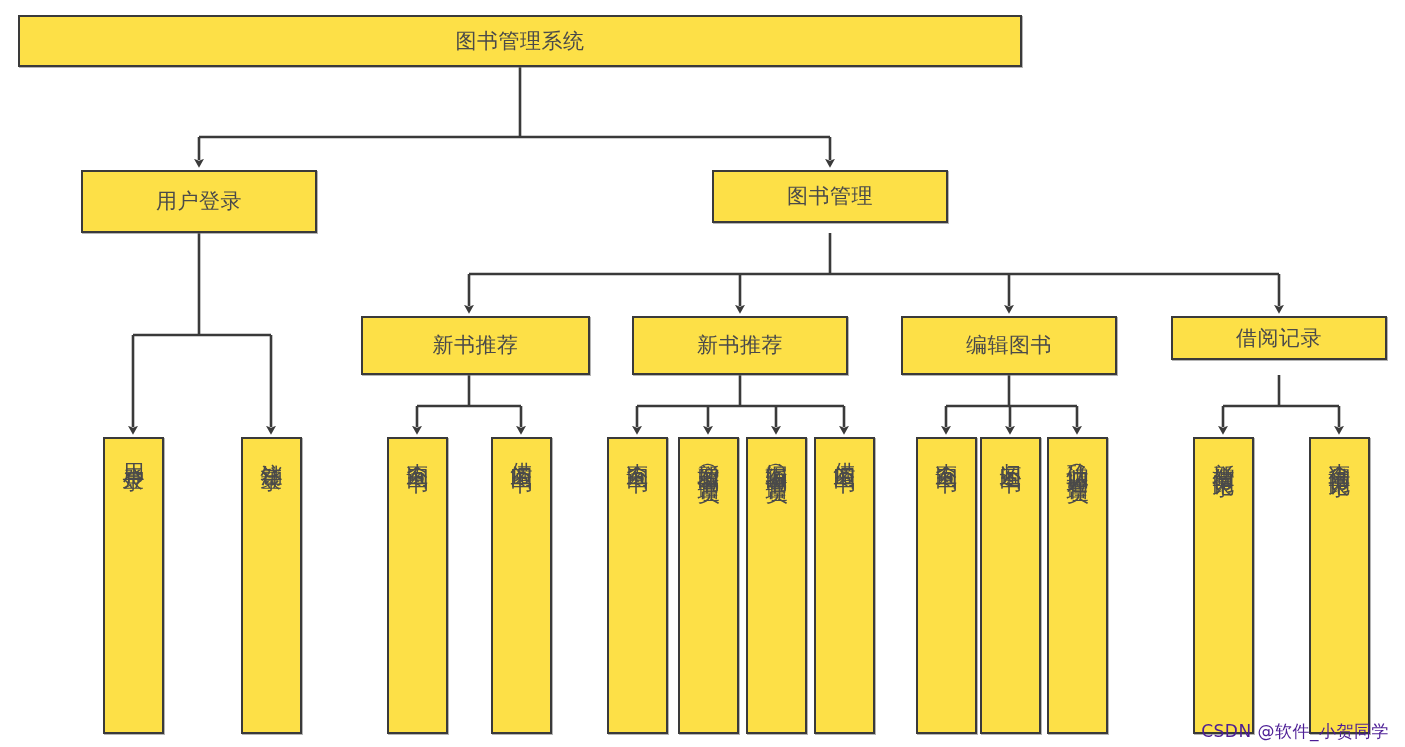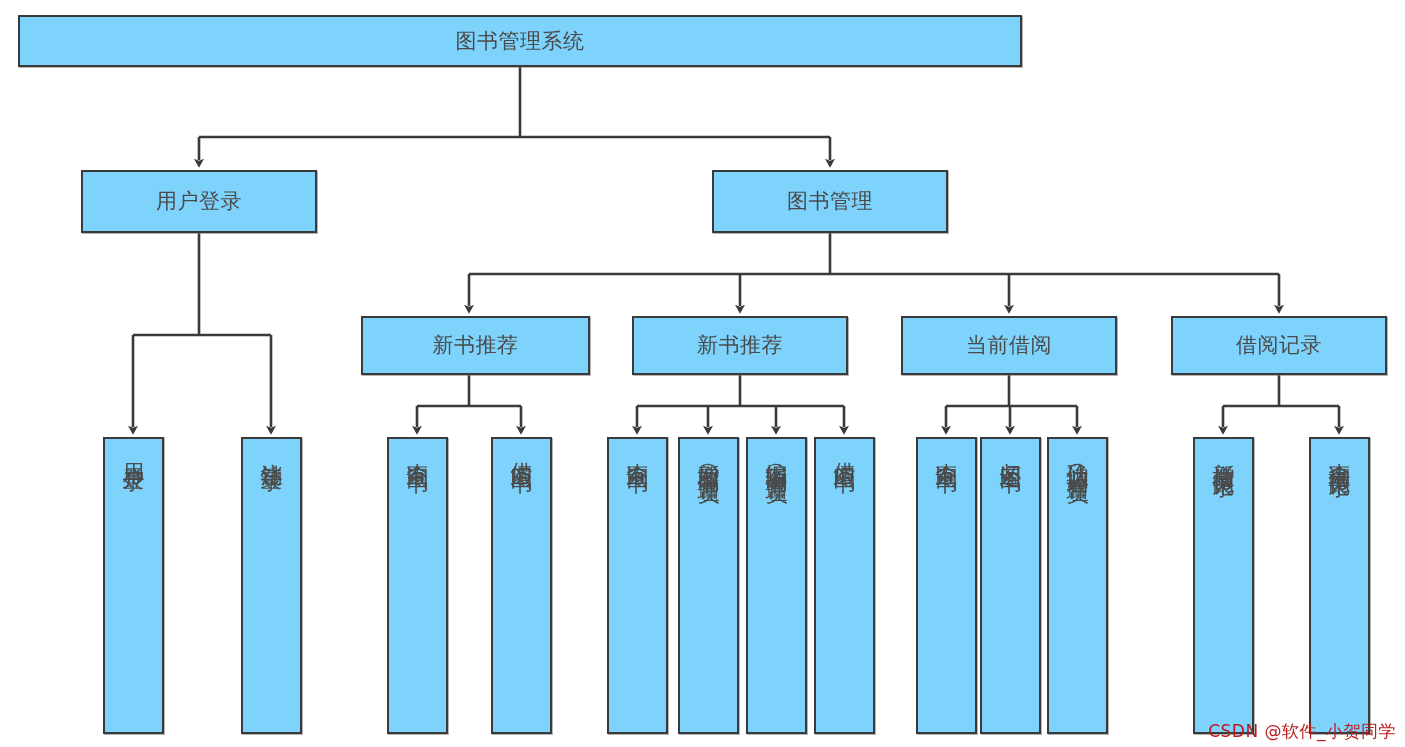--- a/index.html
+++ b/index.html
@@ -23,21 +23,21 @@
     position: absolute;
     left: 0;
     top: 0;
     width: 1405px;
     height: 747px;
     pointer-events: none;
   }
   .node {
     position: absolute;
     box-sizing: border-box;
-    background: #7dd3fc;
+    background: #fde047;
     border: 2px solid #3a3a3a;
     display: flex;
     align-items: center;
     justify-content: center;
     box-shadow: 1px 1px 0 rgba(120,120,120,0.55);
   }
   .node .label {
     display: block;
     text-align: center;
     color: #4a4a4a;
@@ -54,24 +54,24 @@
   .node.vertical .label {
     writing-mode: vertical-rl;
     text-orientation: upright;
     font-size: 22px;
     letter-spacing: 3px;
     line-height: 1.0;
     white-space: nowrap;
   }
   #watermark {
     position: absolute;
-    right: 9px;
+    right: 16px;
     bottom: 4px;
     font-size: 17px;
-    color: #b91c1c;
+    color: #4c1d95;
     white-space: nowrap;
     letter-spacing: 0.5px;
     font-family: "DejaVu Sans", "Liberation Sans", sans-serif;
     margin-top: 40px;
   }
 </style>
 </head>
 <body>
 
 <div id="diagram-root">
@@ -126,34 +126,34 @@
     </g>
   </svg>
 
   <div class="node horizontal" style="left:18px; top:15px; width:1004px; height:52px;">
     <span class="label">图书管理系统</span>
   </div>
 
   <div class="node horizontal" style="left:81px; top:170px; width:236px; height:63px;">
     <span class="label">用户登录</span>
   </div>
-  <div class="node horizontal" style="left:712px; top:170px; width:236px; height:63px;">
+  <div class="node horizontal" style="left:712px; top:170px; width:236px; height:53px;">
     <span class="label">图书管理</span>
   </div>
 
   <div class="node horizontal" style="left:361px; top:316px; width:229px; height:59px;">
     <span class="label">新书推荐</span>
   </div>
   <div class="node horizontal" style="left:632px; top:316px; width:216px; height:59px;">
     <span class="label">新书推荐</span>
   </div>
   <div class="node horizontal" style="left:901px; top:316px; width:216px; height:59px;">
-    <span class="label">当前借阅</span>
-  </div>
-  <div class="node horizontal" style="left:1171px; top:316px; width:216px; height:59px;">
+    <span class="label">编辑图书</span>
+  </div>
+  <div class="node horizontal" style="left:1171px; top:316px; width:216px; height:44px;">
     <span class="label">借阅记录</span>
   </div>
 
   <div class="node vertical" style="left:103px; top:437px; width:61px; height:297px;">
     <span class="label">用户登录</span>
   </div>
   <div class="node vertical" style="left:241px; top:437px; width:61px; height:297px;">
     <span class="label">注销登录</span>
   </div>
 

